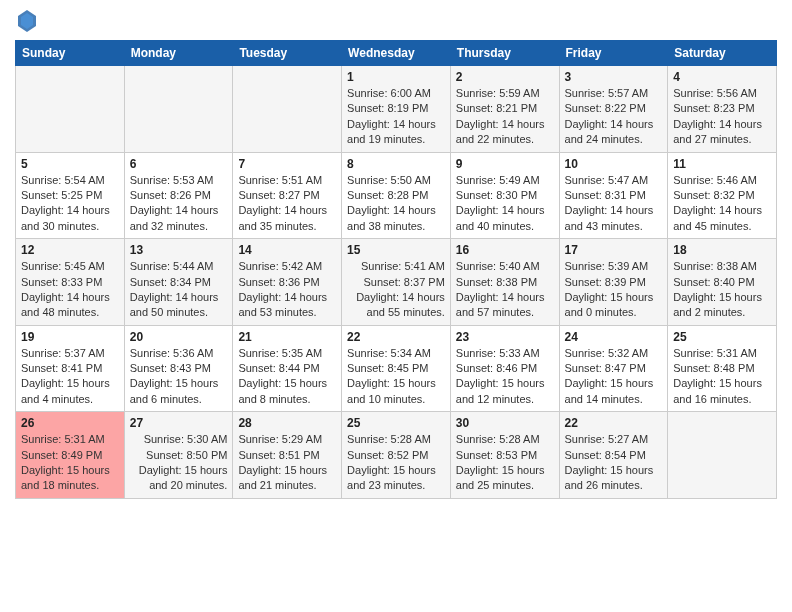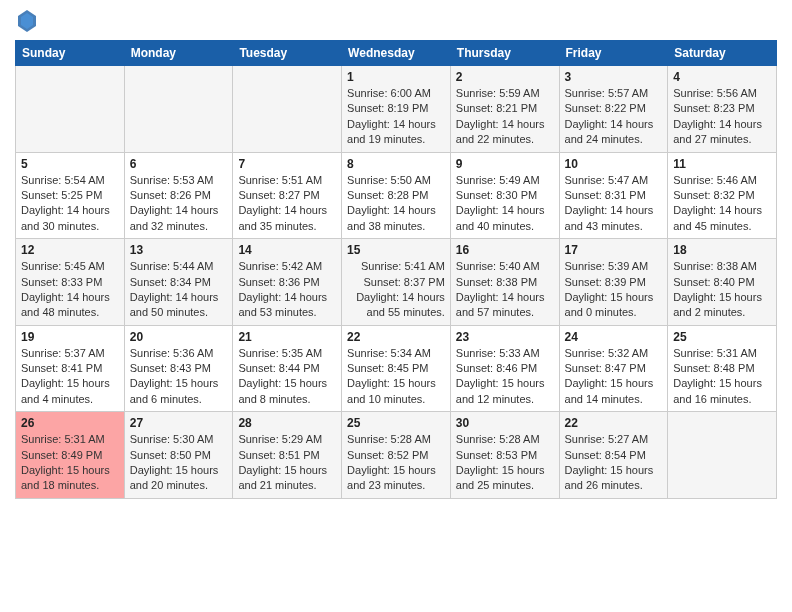--- a/index.html
+++ b/index.html
@@ -330,21 +330,21 @@
         <tr>
           <td style="background: #fca5a5;">
             <span class="day-num">26</span>
             <div class="day-info" style="white-space: pre-line;">Sunrise: 5:31 AM
 Sunset: 8:49 PM
 Daylight: 15 hours
 and 18 minutes.</div>
           </td>
           <td style="background: rgb(245, 245, 245);">
             <span class="day-num">27</span>
-            <div class="day-info" style="white-space: pre-line;">Sunrise: 5:30 AM
+            <div class="day-info" style="white-space: pre-line; text-align: right;">Sunrise: 5:30 AM
 Sunset: 8:50 PM
 Daylight: 15 hours
 and 20 minutes.</div>
           </td>
           <td style="background: rgb(245, 245, 245);">
             <span class="day-num">28</span>
             <div class="day-info" style="white-space: pre-line;">Sunrise: 5:29 AM
 Sunset: 8:51 PM
 Daylight: 15 hours
 and 21 minutes.</div>

